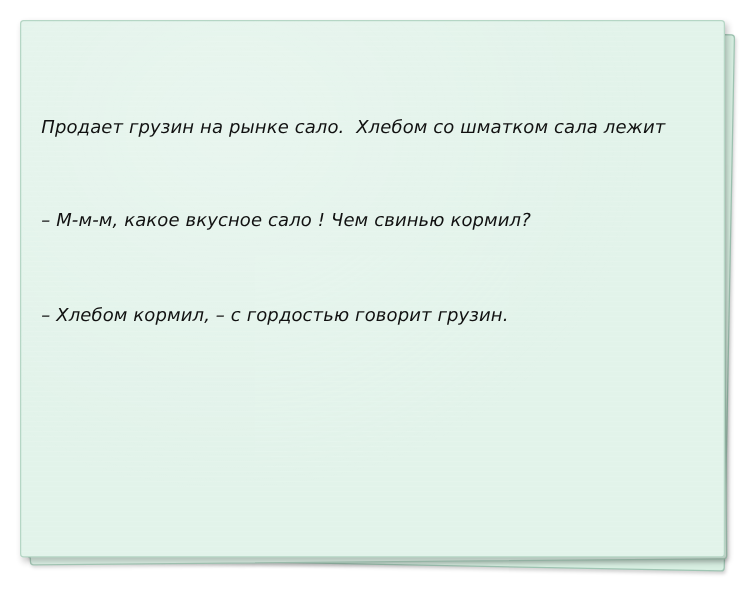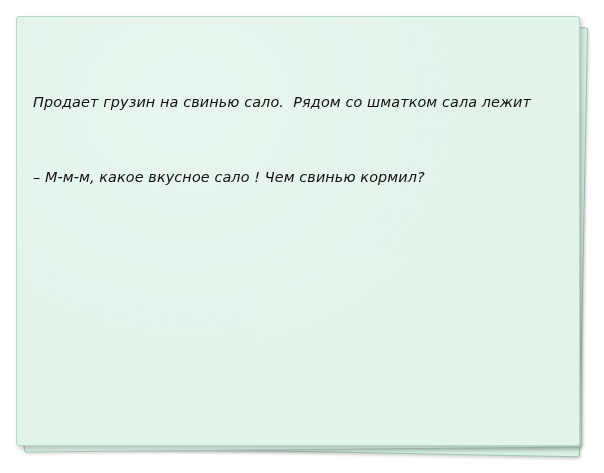--- a/index.html
+++ b/index.html
@@ -90,22 +90,23 @@
 <body>
 
 <div class="canvas">
 
   <div class="sheet-back"></div>
   <div class="sheet-back2"></div>
 
   <div class="sheet-front">
     <div class="grain"></div>
     <div class="text-block">
-      <span class="line">Продает грузин на свинью сало.  Рядом со шматком сала лежит</span>
+      <span class="line">Продает грузин на рынке сало.  Хлебом со шматком сала лежит</span>
       <span class="line">– М-м-м, какое вкусное сало ! Чем свинью кормил?</span>
+      <span class="line">– Хлебом кормил, – с гордостью говорит грузин.</span>
       
       
       
       
       
       
       
       
       
       

